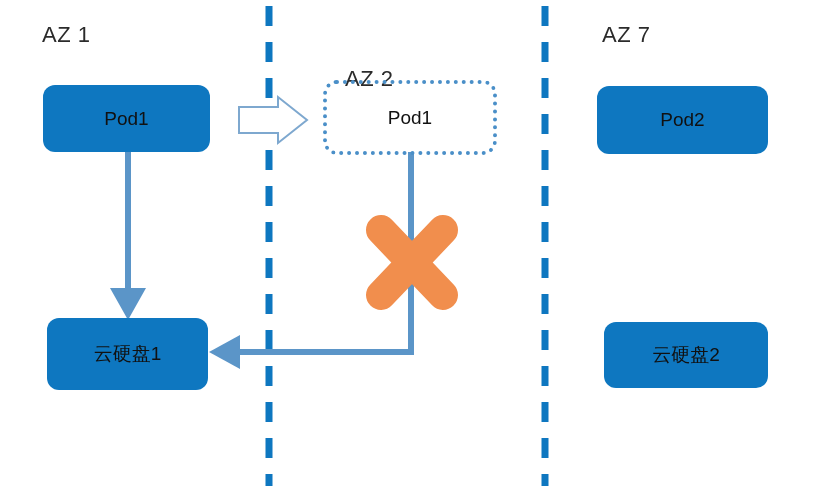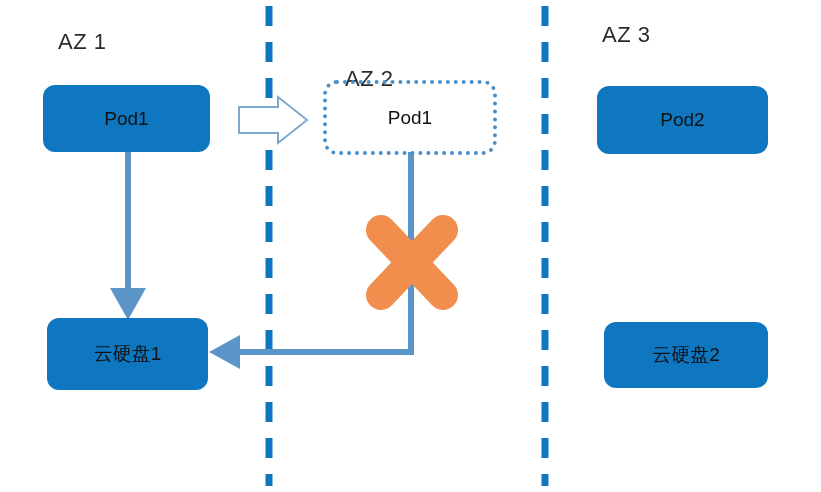--- a/index.html
+++ b/index.html
@@ -91,23 +91,23 @@
     <g>
       <path d="M239,107 L278,107 L278,97 L307,120 L278,143 L278,133 L239,133 Z" fill="#ffffff" stroke="#7EA8CF" stroke-width="2"></path>
     </g>
 
     <g stroke="#F18E4D" stroke-width="30" stroke-linecap="round">
       <line x1="381" y1="230" x2="443" y2="295"></line>
       <line x1="443" y1="230" x2="381" y2="295"></line>
     </g>
   </svg>
 
-  <div class="az-label" style="left:58px; top:22px;margin-top:7px;">AZ 1</div>
+  <div class="az-label" style="left:42px; top:22px;">AZ 1</div>
   <div class="az-label" style="left:345px; top:22px;margin-top:44px;">AZ 2</div>
-  <div class="az-label" style="left:602px; top:22px;">AZ 3</div>
+  <div class="az-label" style="left:602px; top:22px;">AZ 7</div>
 
   <div class="node-box" style="left:43px; top:85px; width:167px; height:67px;">
     <span>Pod1</span>
   </div>
 
   <div class="ghost-box" style="left:323px; top:80px; width:174px; height:75px;">
     <span>Pod1</span>
   </div>
 
   <div class="node-box" style="left:597px; top:86px; width:171px; height:68px;">

